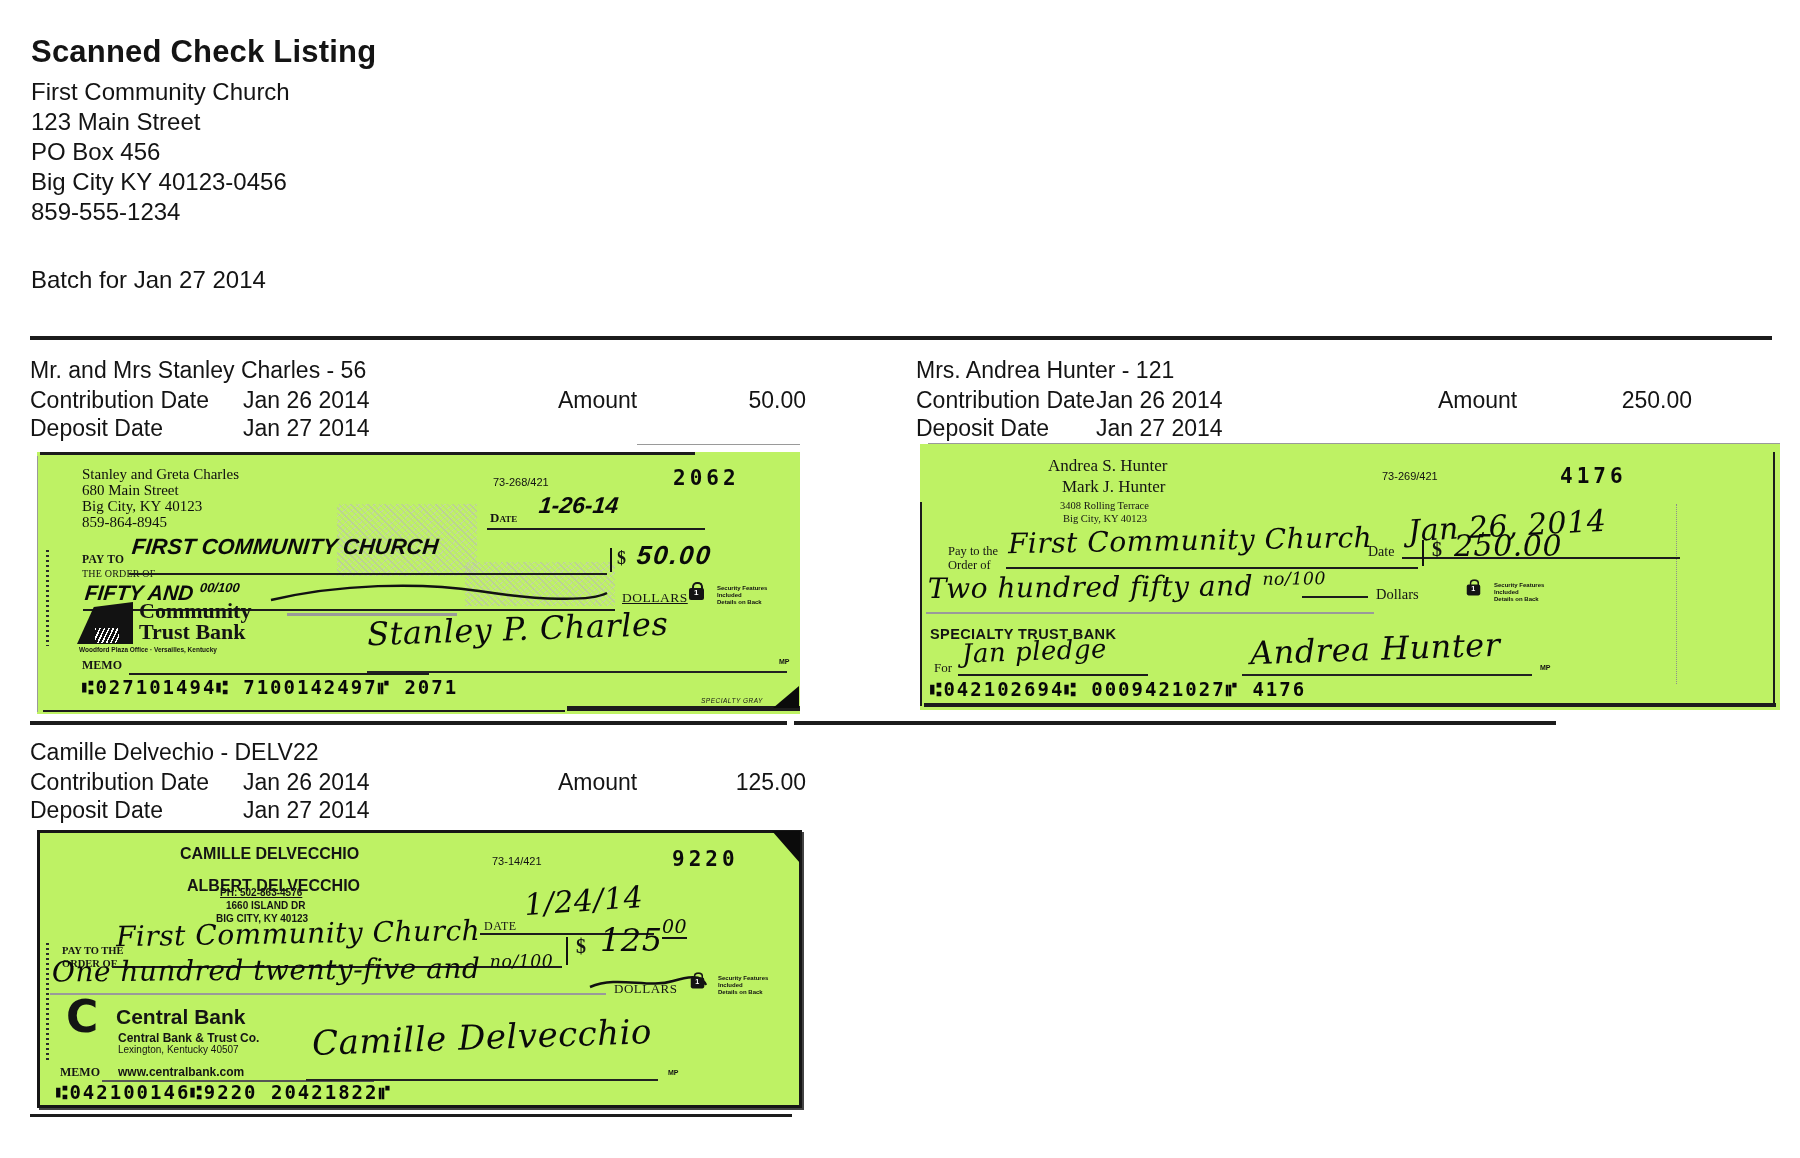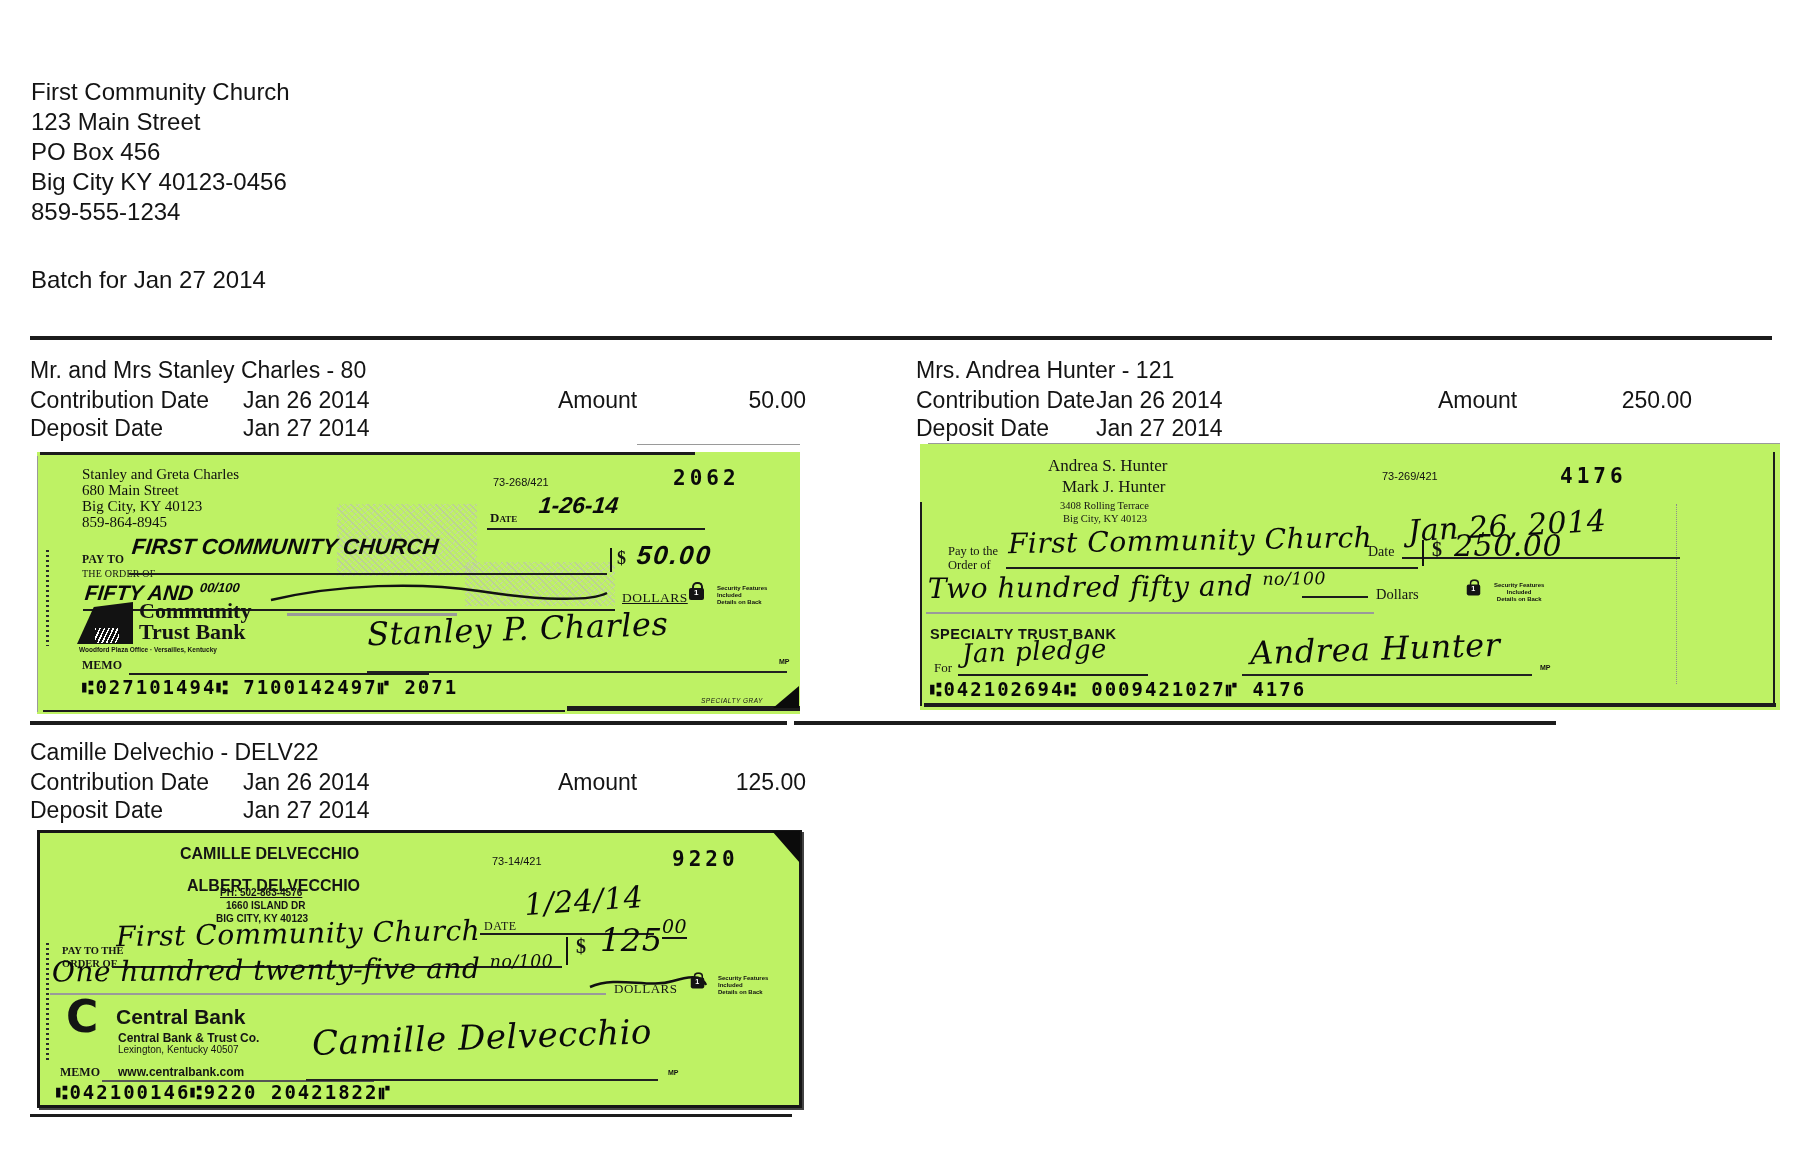--- a/index.html
+++ b/index.html
@@ -44,31 +44,32 @@
   .tri-br{position:absolute;width:26px;height:22px;background:#0b0b0b;clip-path:polygon(100% 0,100% 100%,0 100%);}
   .tri-fold{position:absolute;width:28px;height:32px;background:#0b0b0b;clip-path:polygon(0 0,100% 0,100% 100%);}
   .sigline{position:absolute;background:#222;height:2px;}
   .dots-v{position:absolute;width:1px;border-left:1px dotted #8d8d8d;}
 </style>
 </head>
 <body>
 
 <div class="page">
 
+  <div class="abs rpt-title" style="left:31px;top:34px;">Scanned Check Listing</div>
   <div class="abs rpt-line" style="left:31px;top:78px;">First Community Church</div>
   <div class="abs rpt-line" style="left:31px;top:108px;">123 Main Street</div>
   <div class="abs rpt-line" style="left:31px;top:138px;">PO Box 456</div>
   <div class="abs rpt-line" style="left:31px;top:168px;">Big City  KY 40123-0456</div>
   <div class="abs rpt-line" style="left:31px;top:198px;">859-555-1234</div>
   <div class="abs rpt-line" style="left:31px;top:266px;">Batch for Jan 27 2014</div>
 
   <div class="ln" style="left:30px;top:336px;width:1742px;height:4px;"></div>
 
   <div class="abs" style="left:30px;top:357px;width:790px;height:90px;">
-    <div class="etitle">Mr. and Mrs Stanley Charles - 80</div>
+    <div class="etitle">Mr. and Mrs Stanley Charles - 56</div>
     <div class="erow" style="position:absolute;top:30px;width:100%;">
       <span class="elabel">Contribution Date</span>
       <span class="evalue" style="left:213px;">Jan 26 2014</span>
       <span class="eamt-label" style="left:528px;">Amount</span>
       <span class="eamt" style="left:620px;width:156px;">50.00</span>
     </div>
     <div class="erow" style="position:absolute;top:58px;width:100%;">
       <span class="elabel">Deposit Date</span>
       <span class="evalue" style="left:213px;">Jan 27 2014</span>
     </div>
@@ -151,21 +152,21 @@
 
     <div class="micr" style="left:45px;top:224px;">⑆027101494⑆  7100142497⑈  2071</div>
 
     <div class="ln" style="left:6px;top:258px;width:522px;"></div>
     <div class="ln" style="left:530px;top:254px;width:233px;height:5px;"></div>
     <div class="tri-br" style="left:736px;top:234px;"></div>
     <div class="abs" style="left:664px;top:245px;font-size:6.5px;font-style:italic;letter-spacing:.5px;">SPECIALTY GRAY</div>
   </div>
 
   <div class="gln" style="left:928px;top:443px;width:852px;"></div>
-  <div class="chk" style="left:920px;top:444px;width:860px;height:266px;text-align:center;">
+  <div class="chk" style="left:920px;top:444px;width:860px;height:266px;">
     <div class="ln" style="left:0;top:58px;width:2px;height:204px;"></div>
     <div class="ln" style="left:853px;top:8px;width:2px;height:254px;"></div>
     <div class="dots-v" style="left:756px;top:60px;height:180px;"></div>
 
     <div class="abs serif" style="left:128px;top:12px;font-size:17px;">Andrea S. Hunter</div>
     <div class="abs serif" style="left:142px;top:33px;font-size:17px;">Mark J. Hunter</div>
     <div class="abs serif" style="left:140px;top:56px;font-size:10.5px;">3408 Rolling Terrace</div>
     <div class="abs serif" style="left:143px;top:69px;font-size:10.5px;">Big City, KY 40123</div>
 
     <div class="abs frac" style="left:462px;top:26px;">73-269/421</div>

